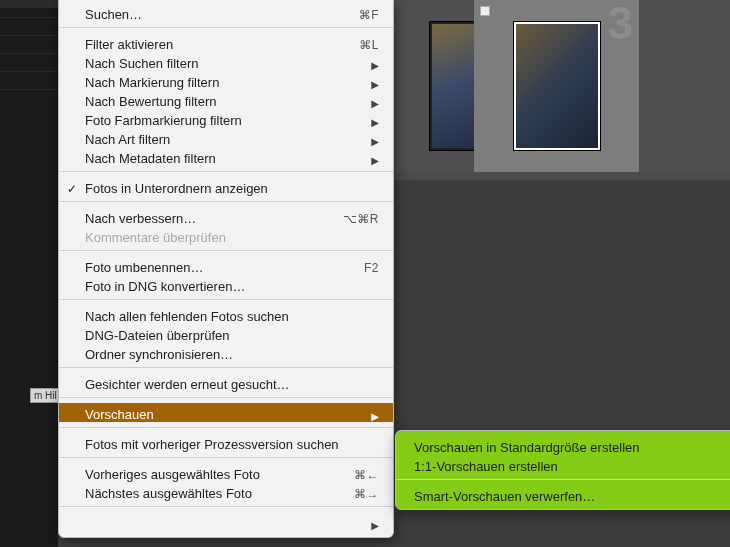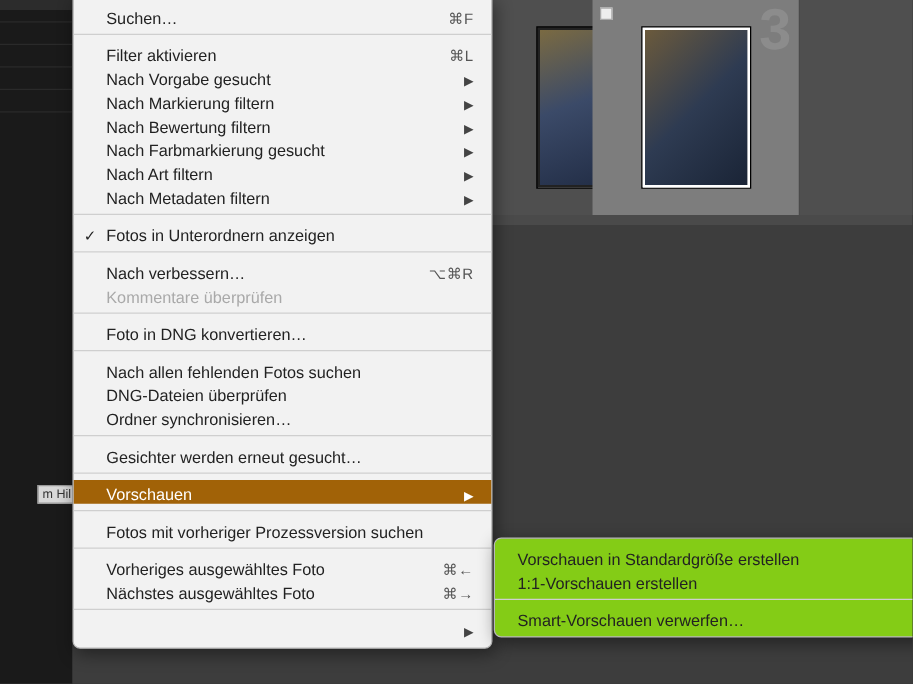--- a/index.html
+++ b/index.html
@@ -70,33 +70,33 @@
   <div class="menu-item">
     <span>Suchen…</span>
     <span class="shortcut">⌘F</span>
   </div>
   <div class="menu-sep"></div>
   <div class="menu-item">
     <span>Filter aktivieren</span>
     <span class="shortcut">⌘L</span>
   </div>
   <div class="menu-item">
-    <span>Nach Vorgabe gesucht</span>
+    <span>Nach Suchen filtern</span>
     <span class="arrow">▶</span>
   </div>
   <div class="menu-item">
     <span>Nach Markierung filtern</span>
     <span class="arrow">▶</span>
   </div>
   <div class="menu-item">
     <span>Nach Bewertung filtern</span>
     <span class="arrow">▶</span>
   </div>
   <div class="menu-item">
-    <span>Nach Farbmarkierung gesucht</span>
+    <span>Foto Farbmarkierung filtern</span>
     <span class="arrow">▶</span>
   </div>
   <div class="menu-item">
     <span>Nach Art filtern</span>
     <span class="arrow">▶</span>
   </div>
   <div class="menu-item">
     <span>Nach Metadaten filtern</span>
     <span class="arrow">▶</span>
   </div>
@@ -107,20 +107,24 @@
   </div>
   <div class="menu-sep"></div>
   <div class="menu-item">
     <span>Nach verbessern…</span>
     <span class="shortcut">⌥⌘R</span>
   </div>
   <div class="menu-item disabled">
     <span>Kommentare überprüfen</span>
   </div>
   <div class="menu-sep"></div>
+  <div class="menu-item">
+    <span>Foto umbenennen…</span>
+    <span class="shortcut">F2</span>
+  </div>
   <div class="menu-item">
     <span>Foto in DNG konvertieren…</span>
   </div>
   <div class="menu-sep"></div>
   <div class="menu-item">
     <span>Nach allen fehlenden Fotos suchen</span>
   </div>
   <div class="menu-item">
     <span>DNG-Dateien überprüfen</span>
   </div>

